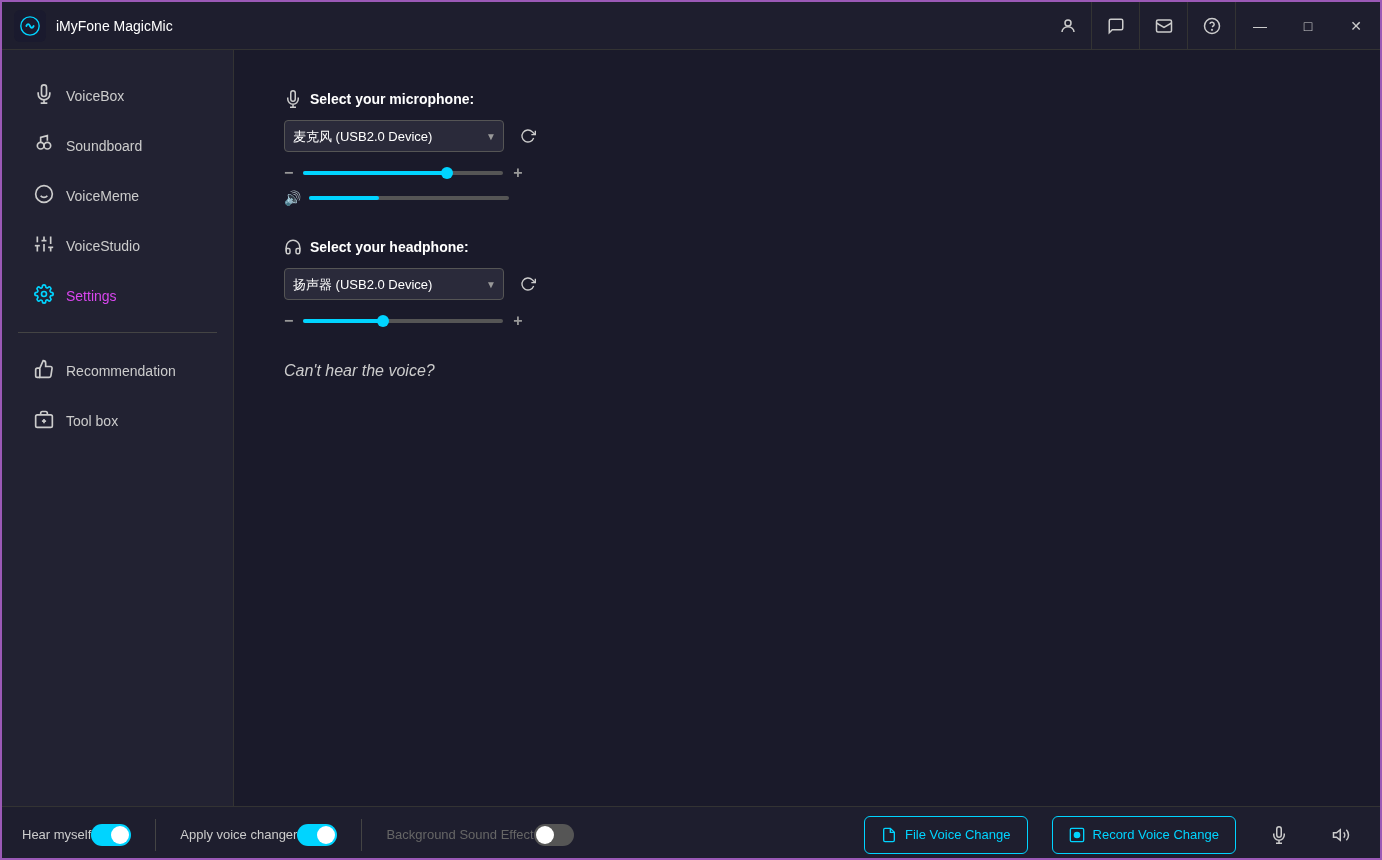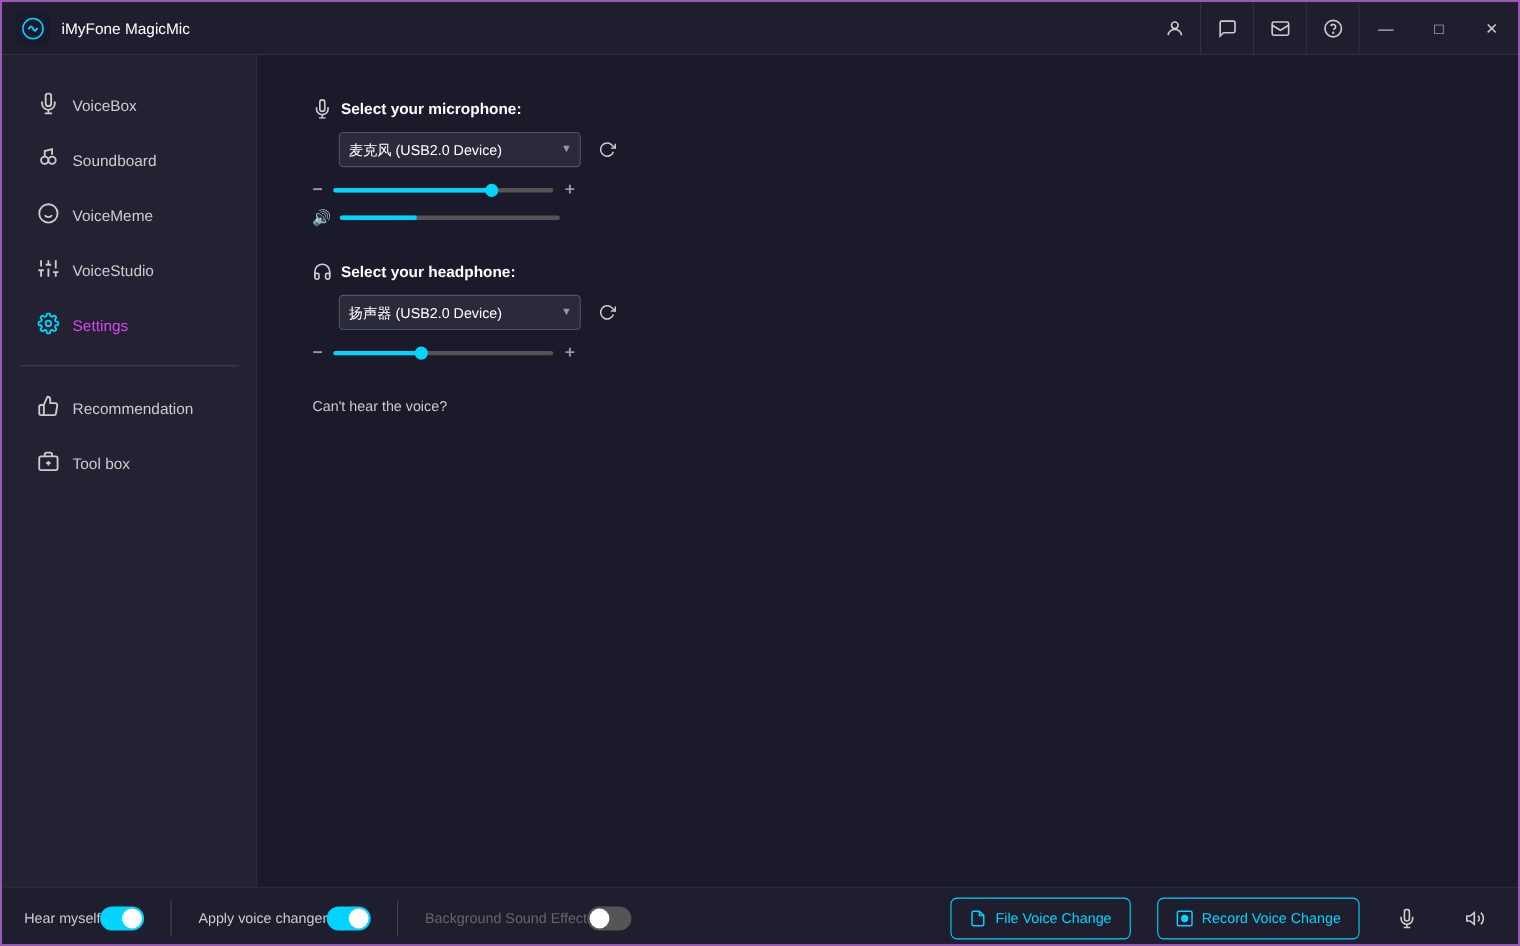--- a/index.html
+++ b/index.html
@@ -137,21 +137,20 @@
       height: 32px;
       background: #2a2a3a;
       border: 1px solid #555;
       border-radius: 4px;
       color: #fff;
       font-size: 13px;
       padding: 0 8px;
       appearance: none;
       cursor: pointer;
       position: relative;
-      margin-left: 24px;
     }
     .select-wrapper {
       position: relative;
       display: inline-block;
     }
     .select-wrapper::after {
       content: '▼';
       position: absolute;
       right: 8px;
       top: 50%;
@@ -218,22 +217,23 @@
       position: relative;
     }
     .volume-fill {
       height: 100%;
       background: #00d4ff;
       border-radius: 2px;
     }
 
     .cant-hear {
       color: #ccc;
-      font-size: 13px;
+      font-size: 16px;
       margin-bottom: 14px;
+      font-style: italic;
     }
     .detect-row {
       display: flex;
       align-items: center;
       gap: 12px;
     }
     .detect-btn {
       background: #00d4ff;
       color: #000;
       border: none;

